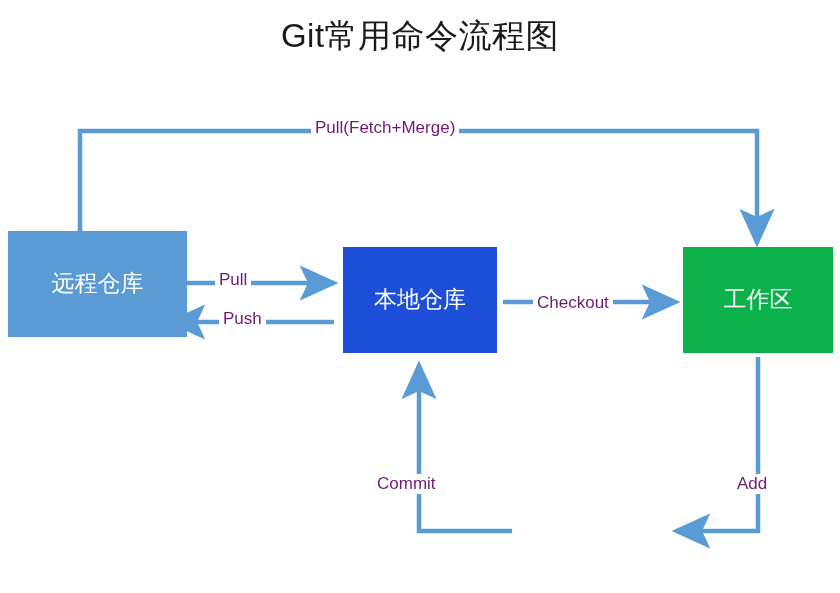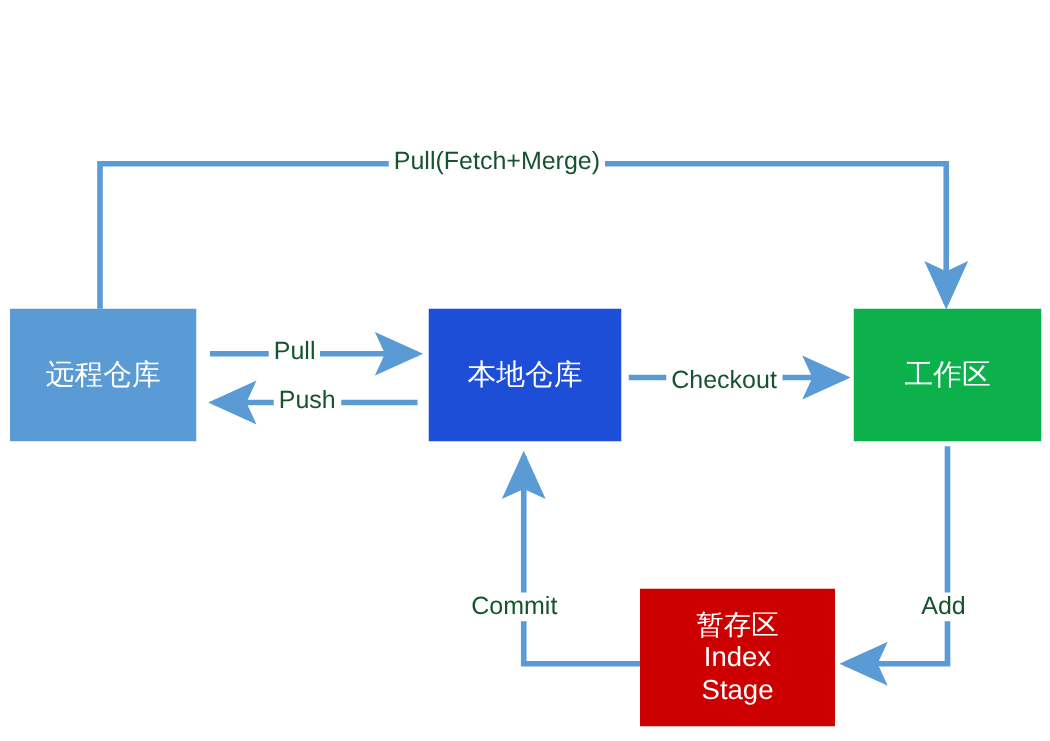--- a/index.html
+++ b/index.html
@@ -53,22 +53,22 @@
     line-height: 1.18;
     text-align: center;
   }
   .node .node-line {
     display: block;
     white-space: nowrap;
   }
 
   .node-remote {
     left: 8px;
-    top: 247px;
-    width: 149px;
+    top: 231px;
+    width: 179px;
     height: 106px;
     background: #5B9BD5;
     font-size: 23px;
   }
   .node-repository {
     left: 343px;
     top: 247px;
     width: 154px;
     height: 106px;
     background: #1d4ed8;
@@ -86,38 +86,39 @@
     left: 512px;
     top: 471px;
     width: 156px;
     height: 110px;
     background: #CC0000;
     font-size: 22px;
   }
 
   .edge-label {
     position: absolute;
-    color: #14532d;
-    font-size: 20px;
+    color: #701a75;
+    font-size: 17px;
     white-space: nowrap;
     background: #ffffff;
     padding: 0 4px;
   }
   .lbl-pull      { left: 311px; top: 118px; }
   .lbl-clone     { left: 215px; top: 270px; }
   .lbl-push      { left: 219px; top: 309px; text-align: right; }
   .lbl-checkout  { left: 533px; top: 277px; margin-top: 16px; }
   .lbl-commit    { left: 373px; top: 474px; }
   .lbl-add       { left: 733px; top: 474px; text-align: right; }
 </style>
 </head>
 <body>
 
 <div id="diagram-root">
 
+  <div class="page-title">Git常用命令流程图</div>
 
   <svg id="edge-layer" width="840" height="593" viewBox="0 0 840 593">
     <defs>
       <marker id="arrow-blue" markerWidth="9" markerHeight="9" refX="7.6" refY="4.5" orient="auto" markerUnits="strokeWidth">
         <path d="M0,0.6 L8.6,4.5 L0,8.4 L1.8,4.5 Z" fill="#5B9BD5"></path>
       </marker>
     </defs>
 
     <path d="M80,247 L80,131 L757,131 L757,243" fill="none" stroke="#5B9BD5" stroke-width="4.5" marker-end="url(#arrow-blue)"></path>
 
@@ -137,25 +138,20 @@
   </div>
 
   <div class="node node-repository">
     <span class="node-line">本地仓库</span>
   </div>
 
   <div class="node node-workspace">
     <span class="node-line">工作区</span>
   </div>
 
-  <div class="node node-index">
-    <span class="node-line">暂存区</span>
-    <span class="node-line">Index</span>
-    <span class="node-line">Stage</span>
-  </div>
 
   <div class="edge-label lbl-pull">Pull(Fetch+Merge)</div>
   <div class="edge-label lbl-clone">Pull</div>
   <div class="edge-label lbl-push">Push</div>
   <div class="edge-label lbl-checkout">Checkout</div>
   <div class="edge-label lbl-add">Add</div>
   <div class="edge-label lbl-commit">Commit</div>
 
 </div>
 

